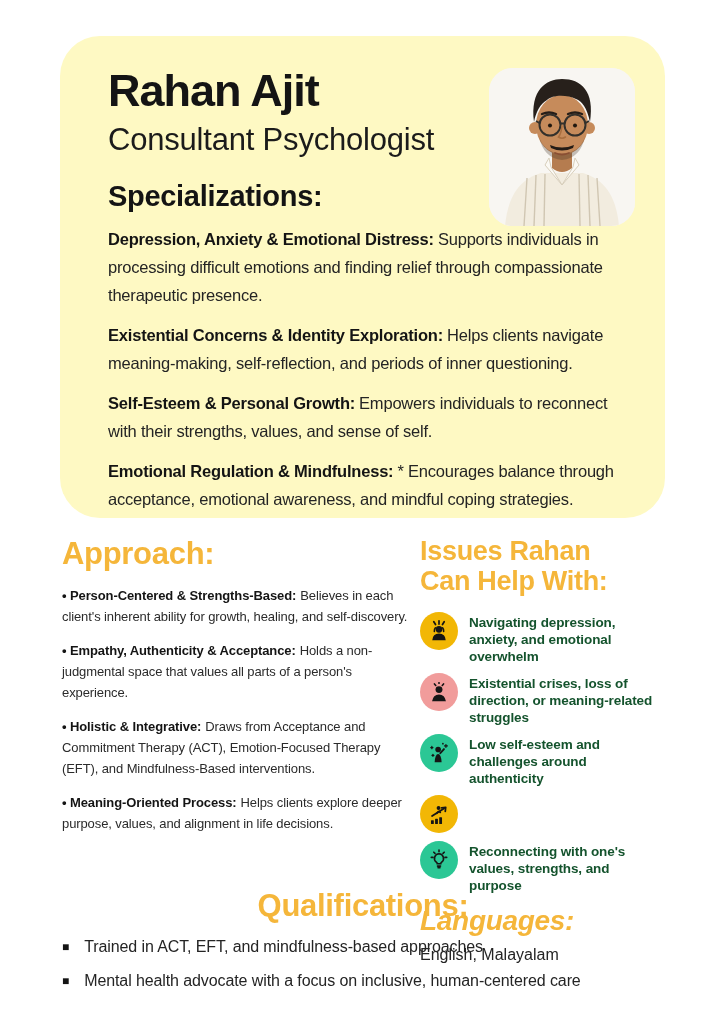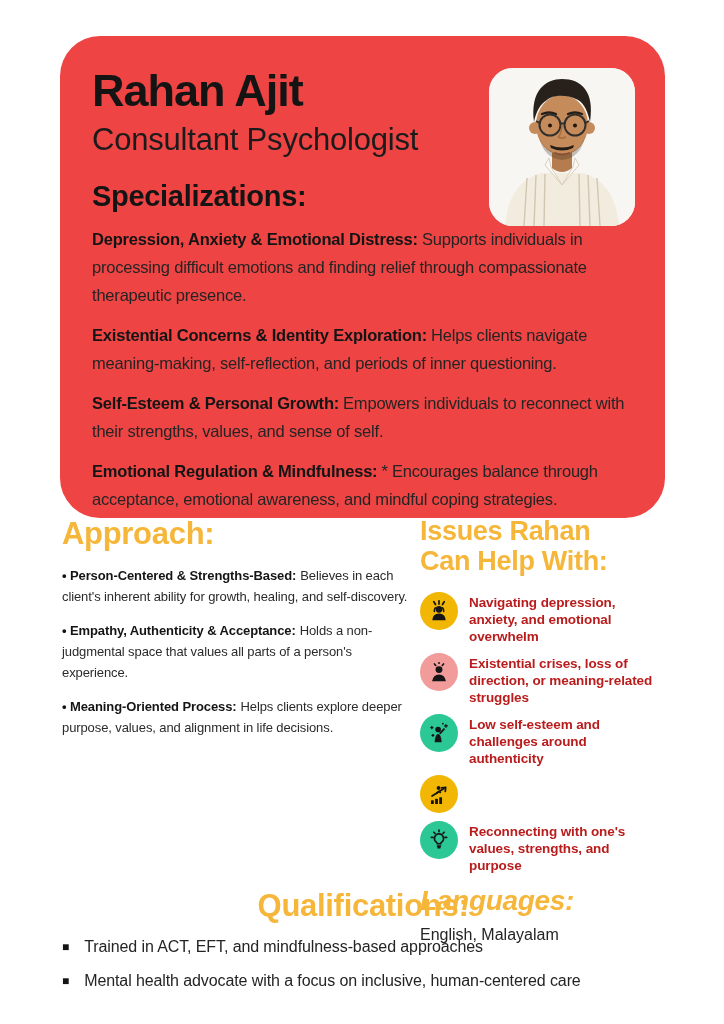--- a/index.html
+++ b/index.html
@@ -8,23 +8,23 @@
     width:724px; height:1024px;
     font-family:"Liberation Sans", sans-serif;
     color:#1f1f1f;
   }
   .page { position:relative; width:724px; height:1024px; overflow:hidden; background:#ffffff; }
 
   
   .card {
     position:absolute; left:60px; top:36px;
     width:605px; height:482px;
-    background:#ef4444;
+    background:#fef9c3;
     border-radius:40px;
-    padding:30px 30px 0 32px;
+    padding:30px 30px 0 48px;
     overflow:hidden;
   }
   .name {
     font-size:45px; line-height:50px; font-weight:bold;
     letter-spacing:-1px; color:#141414;
   }
   .job { font-size:31px; line-height:27px; margin-top:10px; color:#1b1b1b; letter-spacing:-0.2px; }
   .photo {
     position:absolute; top:32px; right:30px;
     width:146px; height:158px;
@@ -33,41 +33,41 @@
   }
   .photo svg { display:block; width:100%; height:100%; }
   .spec-h { font-size:29px; font-weight:bold; margin-top:27px; color:#141414; letter-spacing:-0.3px; }
   .spec-p {
     font-size:16.5px; line-height:28px; margin-top:12px;
     max-width:578px; color:#242424; letter-spacing:-0.2px;
   }
   .lead { font-weight:bold; color:#141414; margin-right:4px; }
 
   
-  .cols { position:absolute; left:62px; top:516px; width:602px; display:flex; }
+  .cols { position:absolute; left:62px; top:536px; width:602px; display:flex; }
   .col-left { width:352px; }
   .col-right { width:244px; margin-left:6px; }
 
   .gold-h { color:#F5B63A; font-weight:bold; letter-spacing:-0.3px; }
   .approach-h { font-size:31px; line-height:36px; }
   .ap-item {
     font-size:13px; line-height:21px; margin-top:13px;
     max-width:346px; color:#2b2b2b; letter-spacing:-0.1px;
   }
 
   .issues-h { font-size:27px; line-height:30px; max-width:220px; }
   .issues-list { list-style:none; margin-top:16px; }
   .issue { display:flex; align-items:flex-start; margin-bottom:8px; }
   .issue-icon {
     width:38px; height:38px; border-radius:50%;
     flex:0 0 38px; margin-right:11px;
     display:flex; align-items:center; justify-content:center;
   }
   .issue-icon svg { width:26px; height:26px; display:block; }
-  .issue-text { font-size:13.5px; font-weight:bold; line-height:17px; padding-top:2px; color:#b91c1c; letter-spacing:-0.1px; }
+  .issue-text { font-size:13.5px; font-weight:bold; line-height:17px; padding-top:2px; color:#14532d; letter-spacing:-0.1px; }
 
   .lang-h { font-size:28px; line-height:34px; margin-top:10px;font-style:italic; }
   .lang-v { font-size:16px; line-height:20px; margin-top:7px; color:#242424; }
 
   
   .quals { position:absolute; left:62px; top:888px; width:602px; }
   .quals-h { font-size:31px; line-height:36px;text-align:center; }
   .qual-item { display:flex; align-items:baseline; font-size:16px; line-height:20px; margin-top:13px; color:#242424; letter-spacing:-0.1px; }
   .sq { font-size:12px; margin-right:15px; color:#141414; position:relative; top:-1px; }
 </style>
@@ -145,20 +145,23 @@
 
   <div class="cols">
 
     <div class="col-left">
       <h2 class="gold-h approach-h">Approach:</h2>
       <p class="ap-item">
         <span class="lead">• Person-Centered &amp; Strengths-Based:</span><span>Believes in each client's inherent ability for growth, healing, and self-discovery.</span>
       </p>
       <p class="ap-item">
         <span class="lead">• Empathy, Authenticity &amp; Acceptance:</span><span>Holds a non-judgmental space that values all parts of a person's experience.</span>
+      </p>
+      <p class="ap-item">
+        <span class="lead">• Holistic &amp; Integrative:</span><span>Draws from Acceptance and Commitment Therapy (ACT), Emotion-Focused Therapy (EFT), and Mindfulness-Based interventions.</span>
       </p>
       <p class="ap-item">
         <span class="lead">• Meaning-Oriented Process:</span><span>Helps clients explore deeper purpose, values, and alignment in life decisions.</span>
       </p>
     </div>
 
     <div class="col-right">
       <h2 class="gold-h issues-h">Issues Rahan Can Help With:</h2>
 
       <ul class="issues-list">

